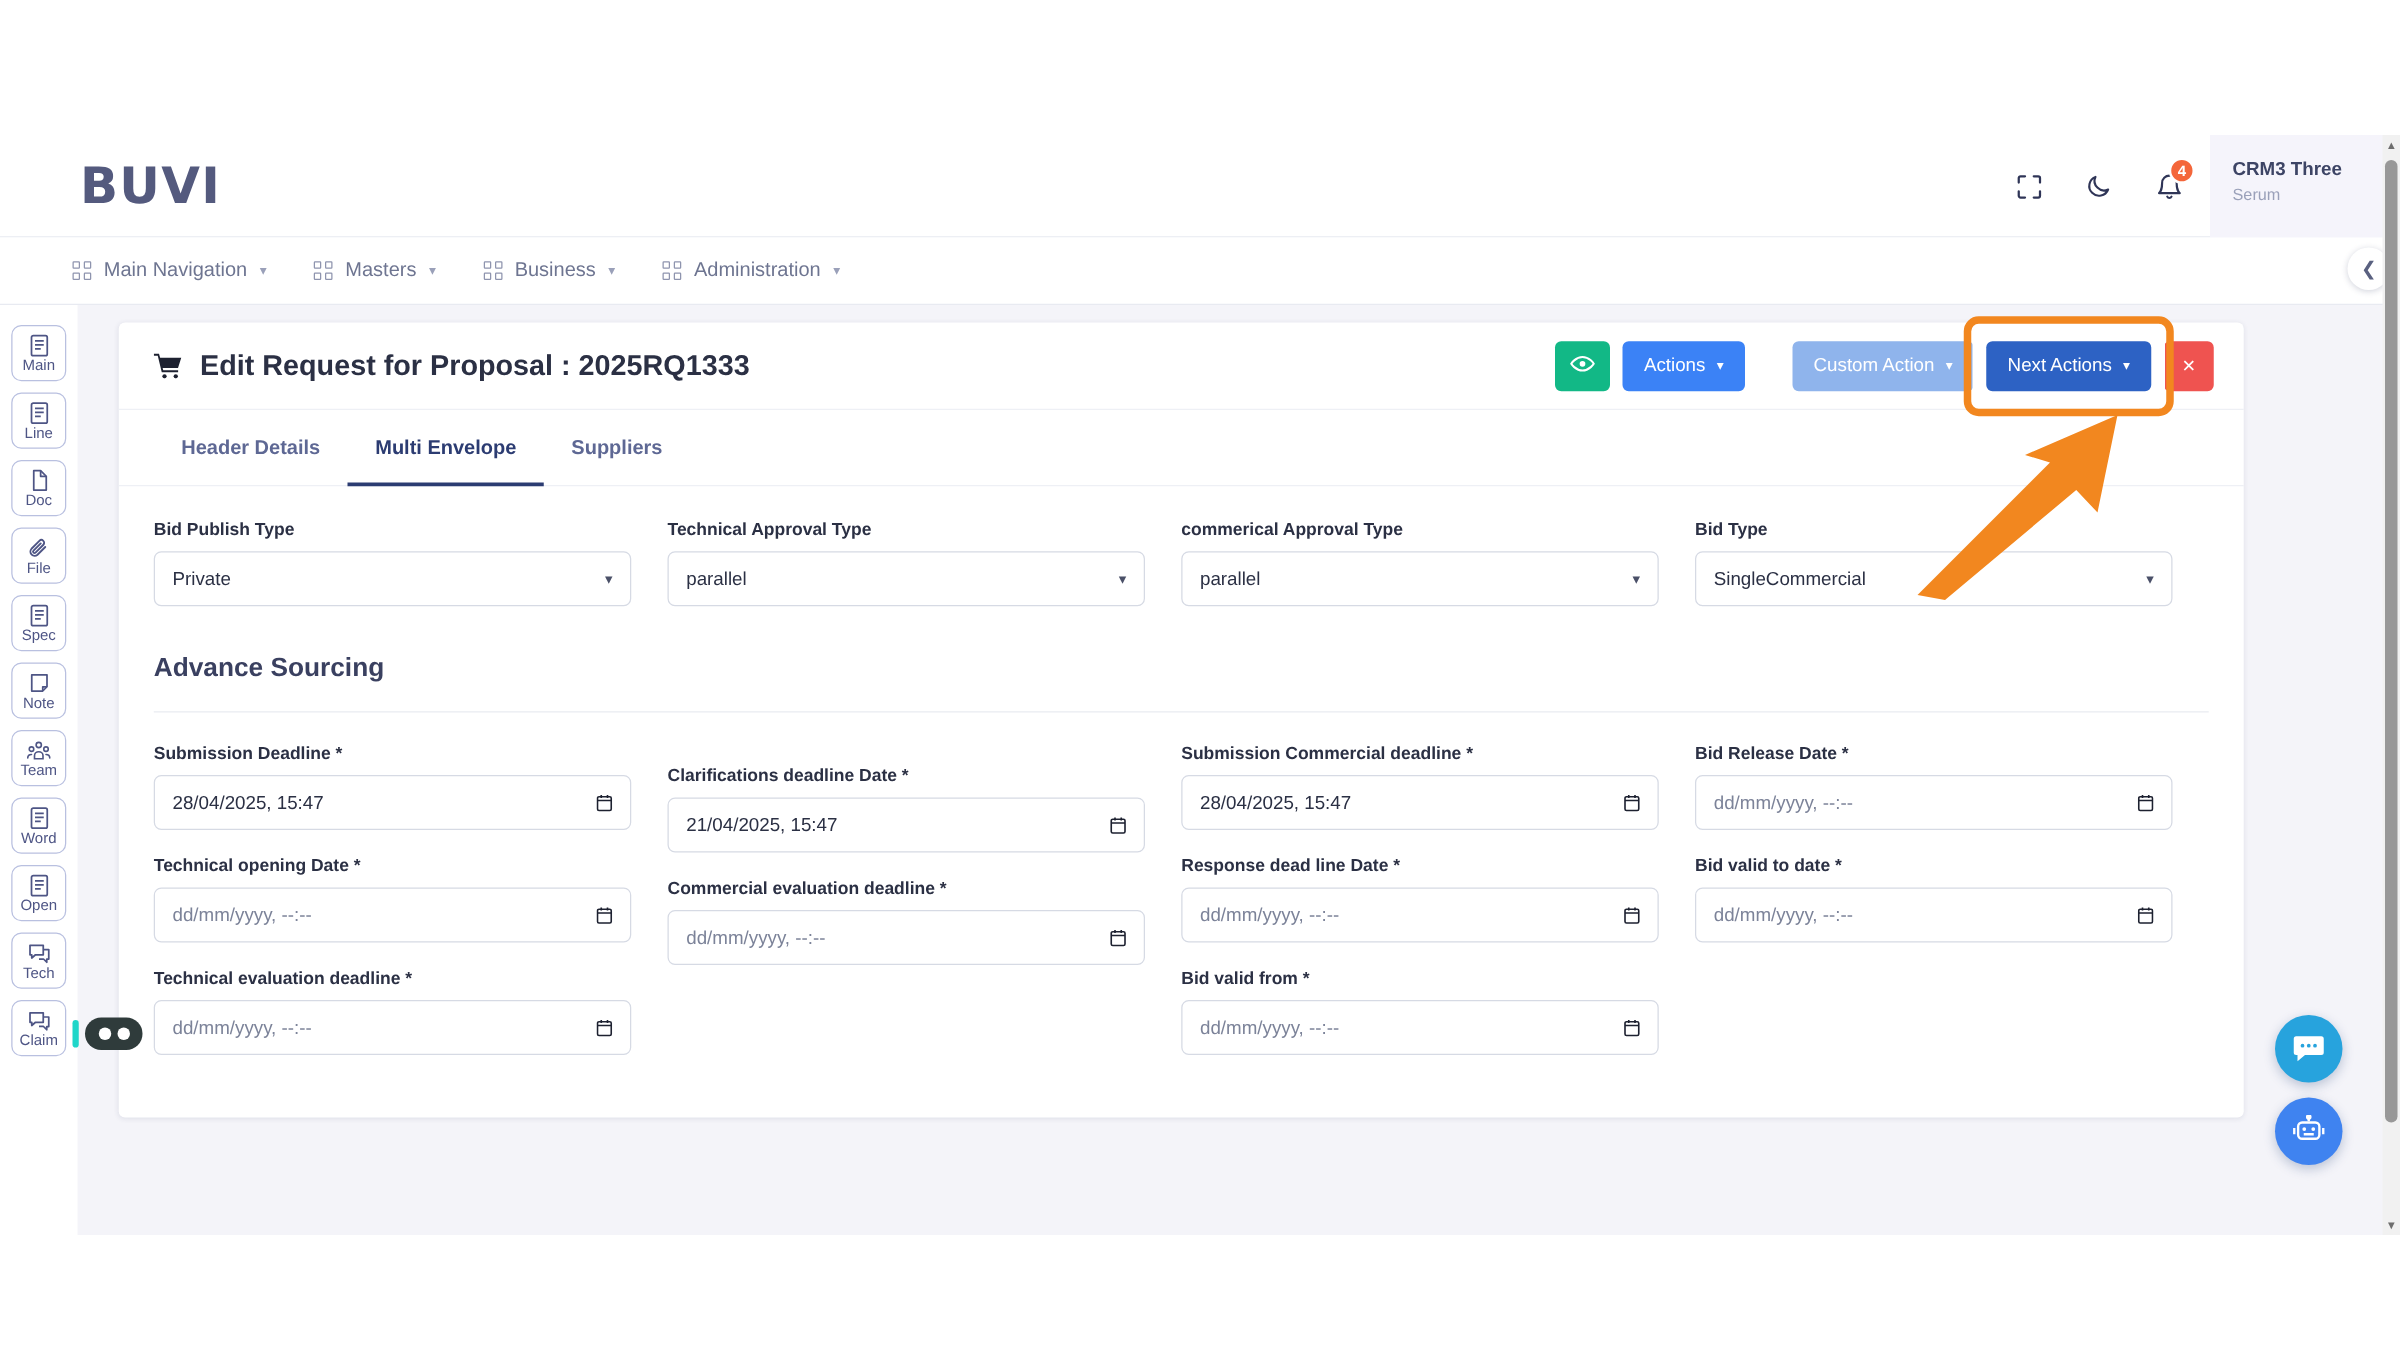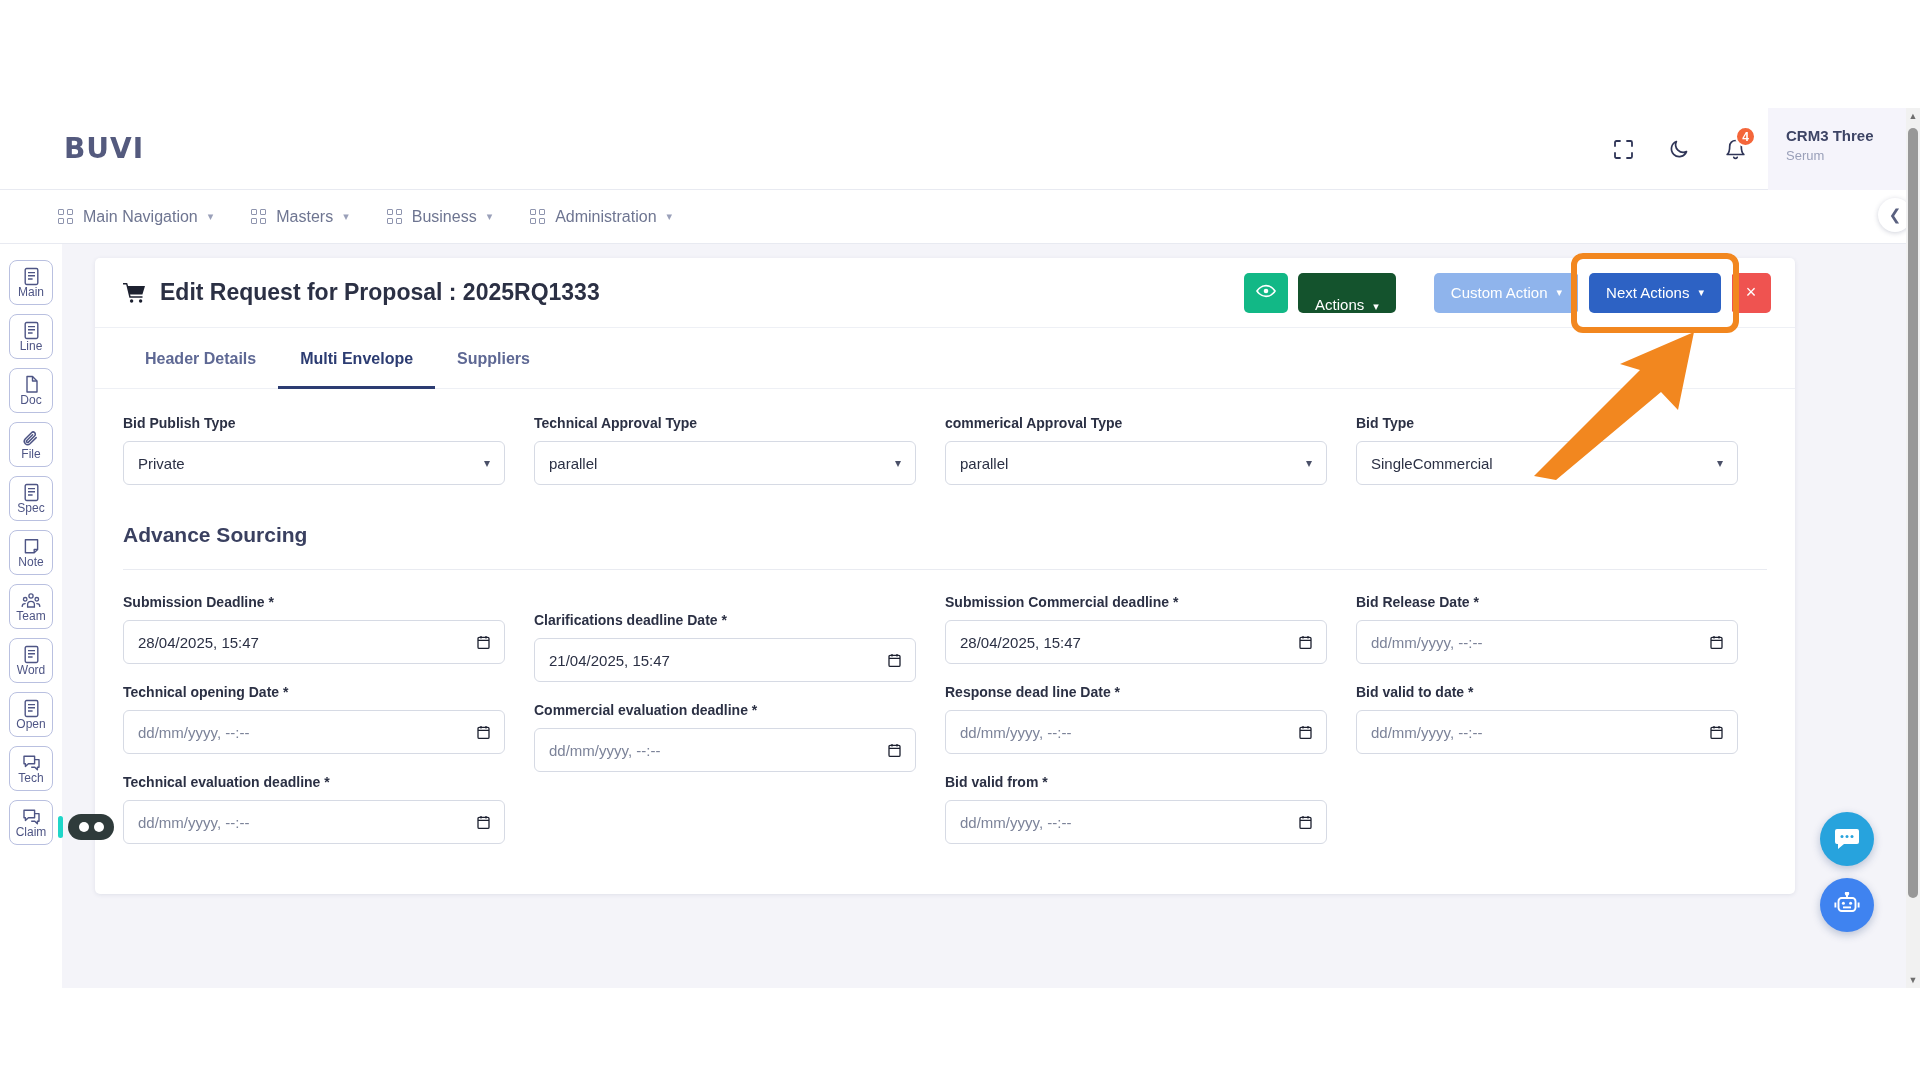--- a/index.html
+++ b/index.html
@@ -22,21 +22,21 @@
   
   .header {
     position: relative;
     height: 82px;
     background: #ffffff;
     border-bottom: 1px solid #e8eaf1;
     display: flex; align-items: center;
   }
   .logo {
     margin-left: 64px;
-    font-size: 28px; font-weight: 700; letter-spacing: 1px;
+    font-size: 40px; font-weight: 700; letter-spacing: 1px;
     color: #545a7e;
     font-family: "DejaVu Sans", sans-serif;
   }
   .header-right {
     position: absolute; right: 0; top: 0; height: 82px;
     display: flex; align-items: center;
   }
   .hicon {
     width: 46px; height: 46px;
     display: flex; align-items: center; justify-content: center;
@@ -153,21 +153,21 @@
   .cart-icon svg { display: block; }
   .hdr-actions { margin-left: auto; display: flex; align-items: center; gap: 10px; position: relative; }
   .btn {
     height: 40px; border-radius: 5px; border: none;
     font-size: 15px; color: #fff; cursor: pointer;
     display: flex; align-items: center; justify-content: center; gap: 9px;
     padding: 0 17px;
     font-family: "Liberation Sans", sans-serif;
   }
   .btn-eye   { background: #12b886; width: 44px; padding: 0; }
-  .btn-act   { background: #14532d; align-items: flex-end; }
+  .btn-act   { background: #3b82f6; }
   .btn-cust  { background: #8fb4ec; margin-left: 28px; }
   .btn-next  { background: #2d62c4; }
   .btn-close { background: #ef5350; width: 40px; padding: 0; font-size: 18px; }
   .btn .chevw { font-size: 11px; }
 
   
   .hl-wrap { position: relative; }
   .hl-ring {
     position: absolute; left: -18px; top: -20px;
     width: calc(100% + 36px); height: 80px;

